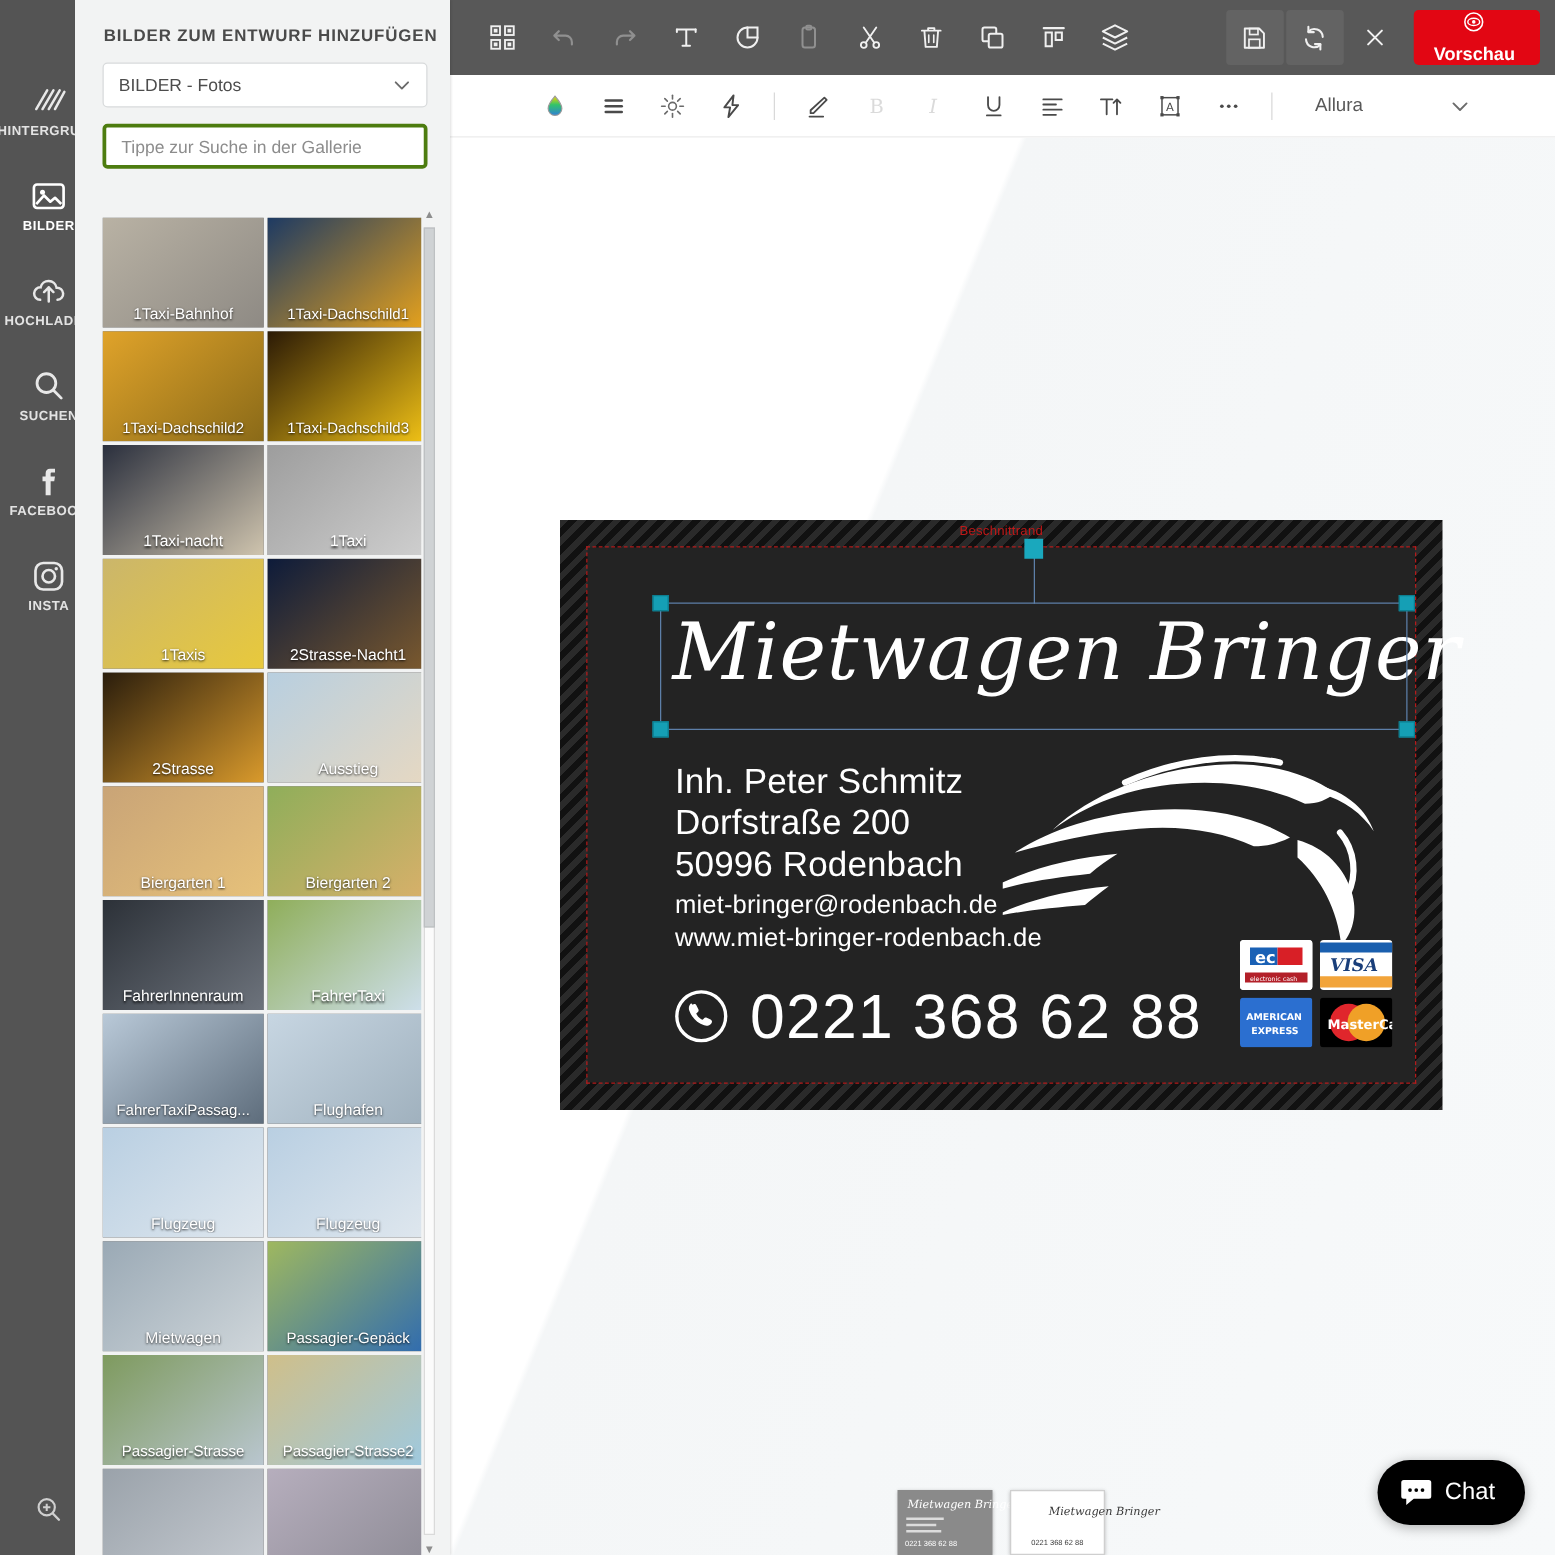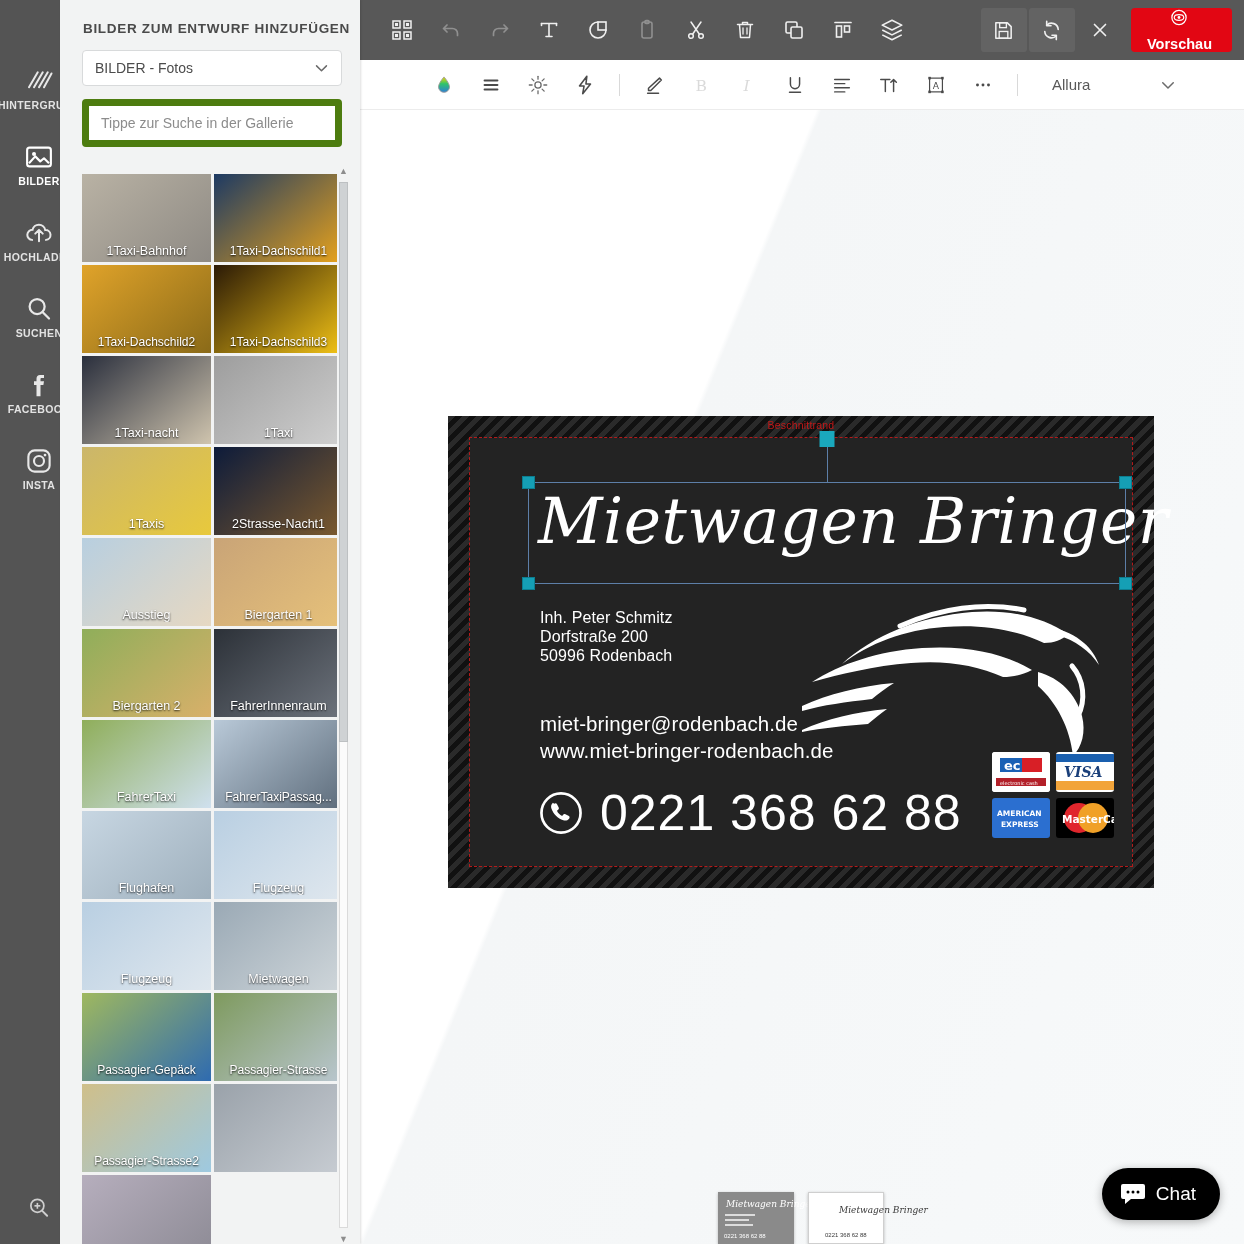--- a/index.html
+++ b/index.html
@@ -46,22 +46,22 @@
   .select-box {
     position: relative; height: 36px; background: #fff;
     border: 1px solid #d8dadb; border-radius: 4px;
     display: flex; align-items: center; padding: 0 34px 0 12px;
     font-size: 14px; color: #4c4c4c; cursor: pointer;
   }
   .select-box .chev {
     position: absolute; right: 11px; top: 50%; transform: translateY(-50%);
   }
   .search-box {
-    margin-top: 13px; height: 48px; width: 100%;
-    background: #fff; border: 7px solid #4d7c0f; border-radius: 4px;
+    margin-top: 13px; height: 36px; width: 100%;
+    background: #fff; border: 3px solid #4d7c0f; border-radius: 4px;
     padding: 0 12px; font-size: 14px; color: #6f6f6f;
     font-family: "Liberation Sans", sans-serif; outline: none;
   }
   .search-box::placeholder { color: #8c8c8c; }
 
   .grid-wrap {
     position: absolute; left: 22px; top: 174px;
     width: 278px; height: 1078px; overflow: hidden;
   }
   .grid {
@@ -169,21 +169,21 @@
   }
 
   .card-title {
     position:absolute; left: 68px; top: 52px; width: 580px;
     color:#fff; font-size: 63px; line-height: 1;
     font-family: "DejaVu Serif", serif; font-style: italic;
     white-space: nowrap; letter-spacing: .5px;
   }
   .addr {
     position:absolute; left: 70px; top: 170px;
-    color:#fff; font-size: 16px; line-height: 1.19; font-weight: 400;
+    color:#fff; font-size: 28px; line-height: 1.19; font-weight: 400;
     letter-spacing: .1px;
   }
   .contact {
     position:absolute; left: 70px; top: 272px;
     color:#fff; font-size: 20.5px; line-height: 1.33; letter-spacing:.1px;
   }
   .phone-row {
     position:absolute; left: 68px; top: 350px;
     display:flex; align-items:center; gap: 16px; color:#fff;
   }
@@ -350,20 +350,24 @@
             <div class="ph" style="background: linear-gradient(140deg, rgb(157, 157, 157) 0%, rgb(207, 207, 207) 100%);"></div>
             <div class="cap">1Taxi</div>
           </div>
           <div class="thumb">
             <div class="ph" style="background: linear-gradient(140deg, rgb(203, 182, 107) 0%, rgb(232, 201, 60) 100%);"></div>
             <div class="cap">1Taxis</div>
           </div>
           <div class="thumb">
             <div class="ph" style="background: linear-gradient(140deg, rgb(13, 27, 58) 0%, rgb(124, 90, 46) 100%);"></div>
             <div class="cap">2Strasse-Nacht1</div>
+          </div>
+          <div class="thumb">
+            <div class="ph" style="background: linear-gradient(140deg, rgb(42, 29, 12) 0%, rgb(217, 154, 44) 100%);"></div>
+            <div class="cap">2Strasse</div>
           </div>
           <div class="thumb">
             <div class="ph" style="background: linear-gradient(140deg, rgb(184, 207, 224) 0%, rgb(230, 216, 194) 100%);"></div>
             <div class="cap">Ausstieg</div>
           </div>
           <div class="thumb">
             <div class="ph" style="background: linear-gradient(140deg, rgb(201, 164, 119) 0%, rgb(230, 193, 122) 100%);"></div>
             <div class="cap">Biergarten 1</div>
           </div>
           <div class="thumb">

